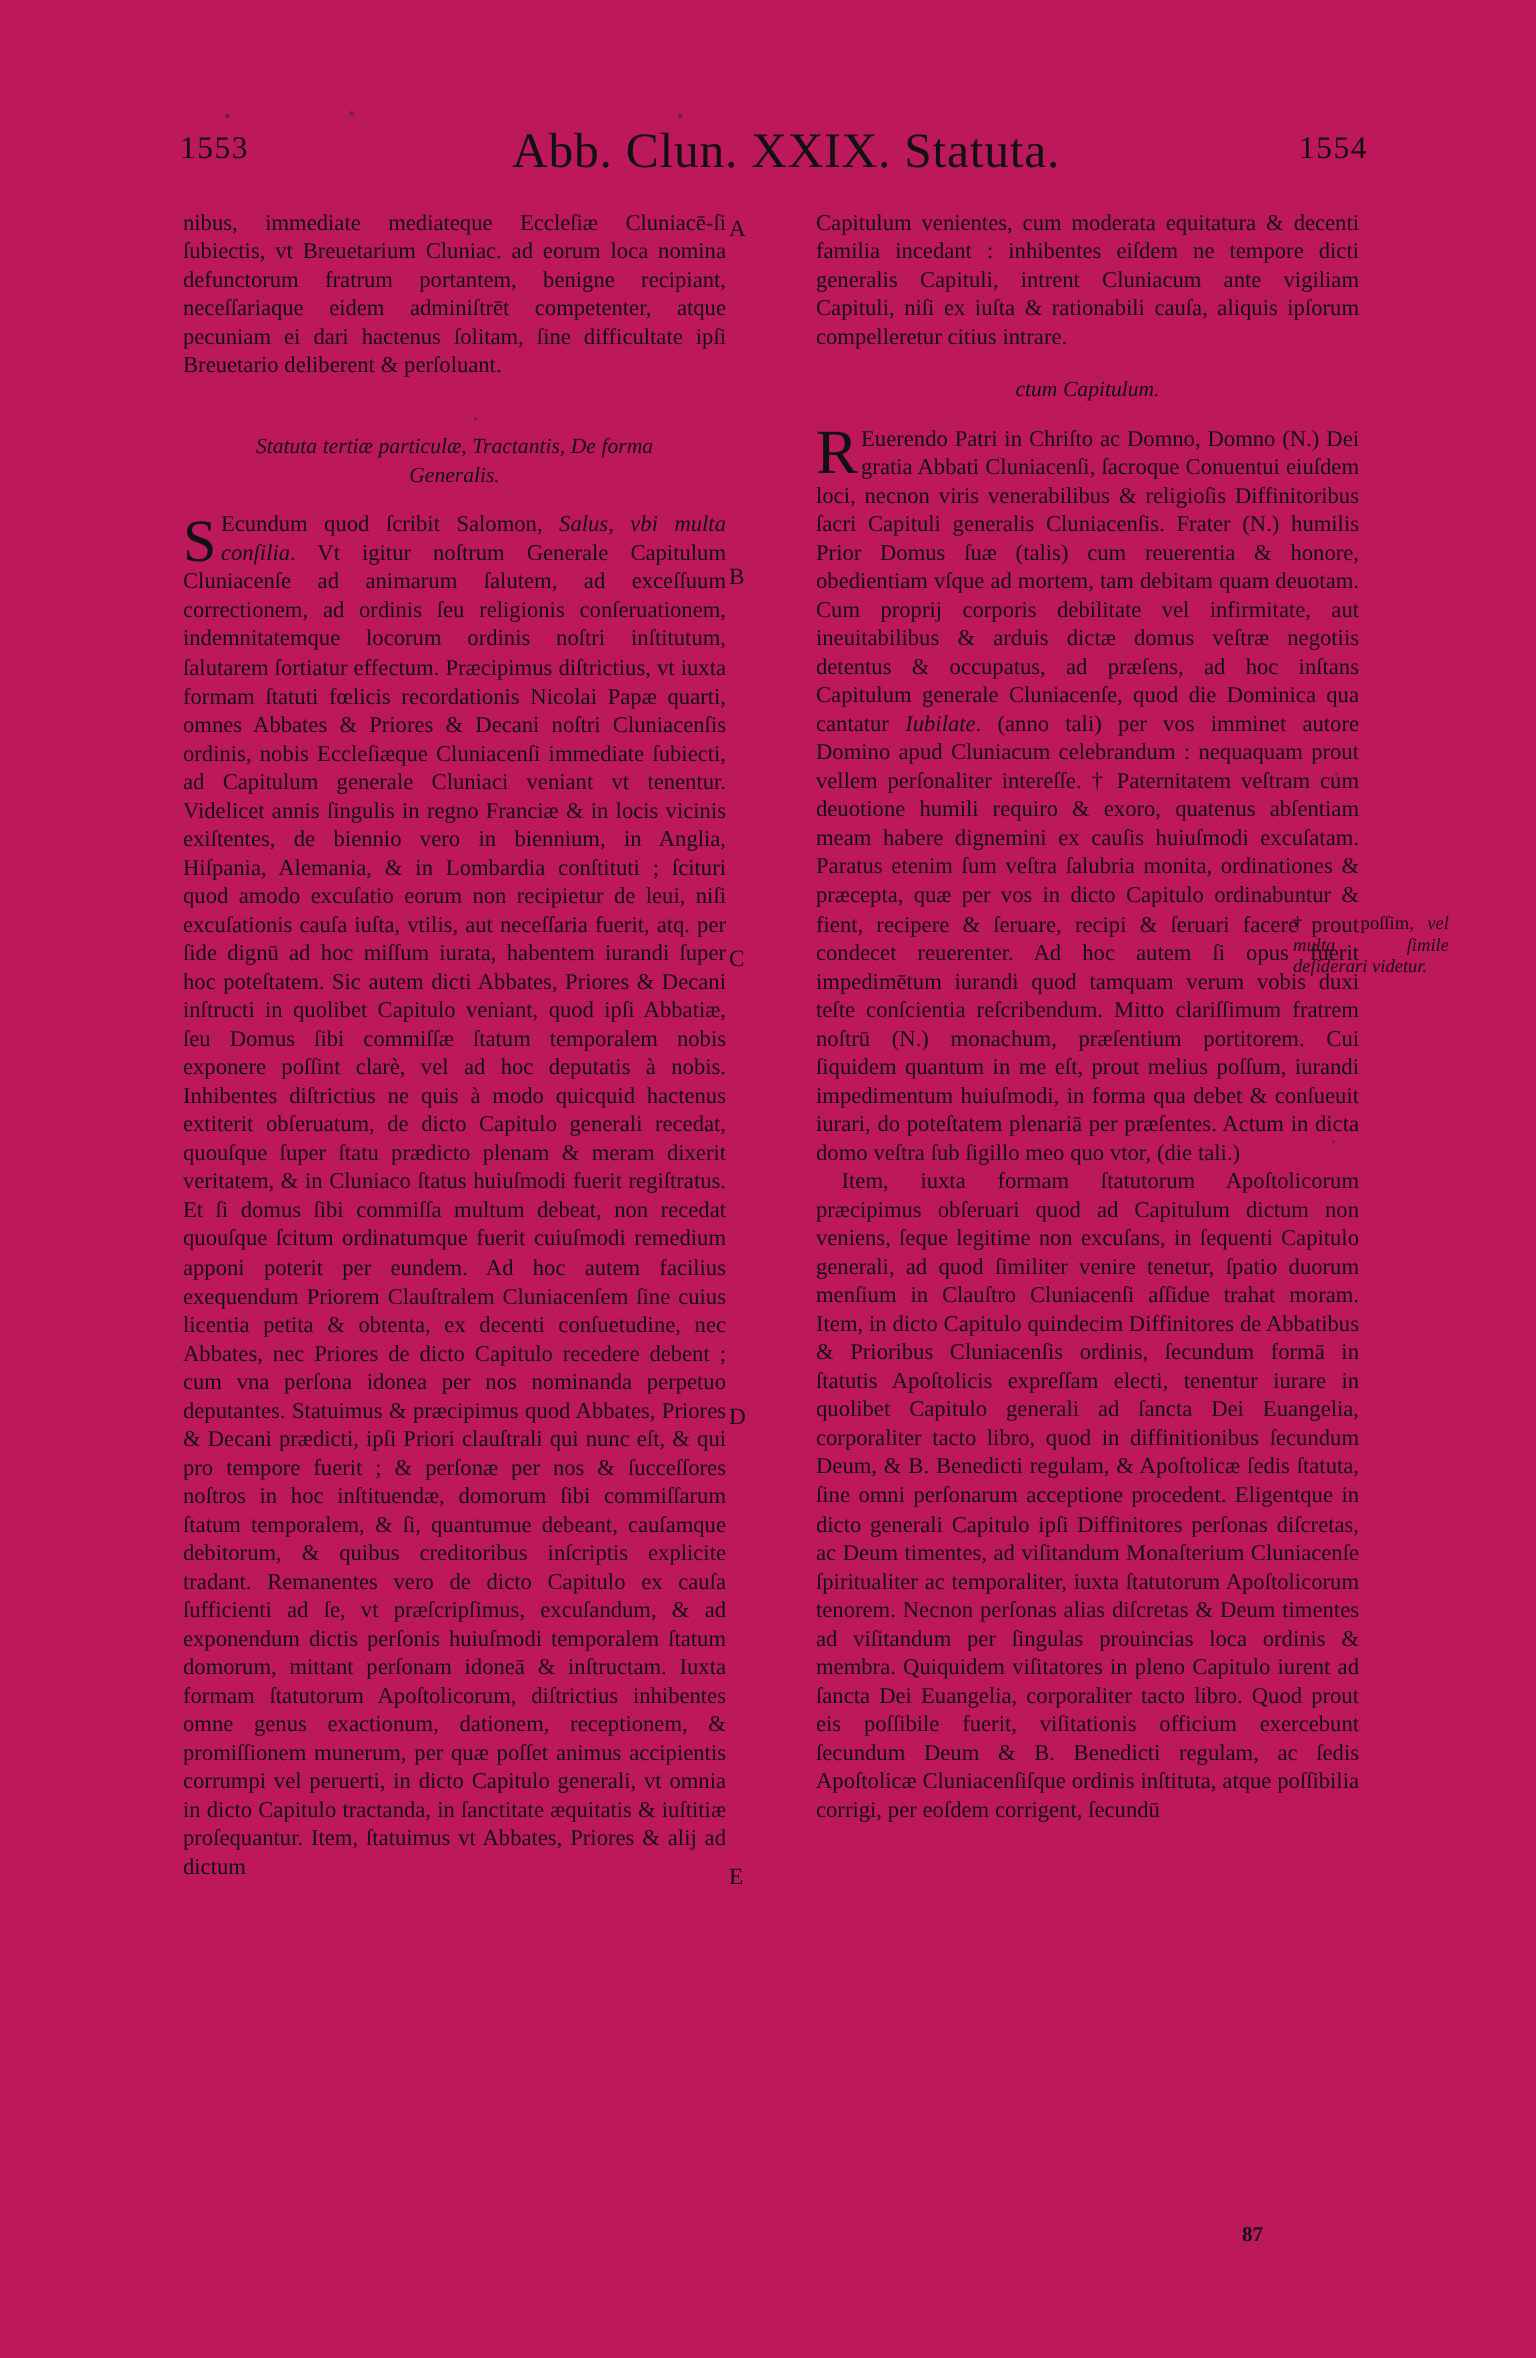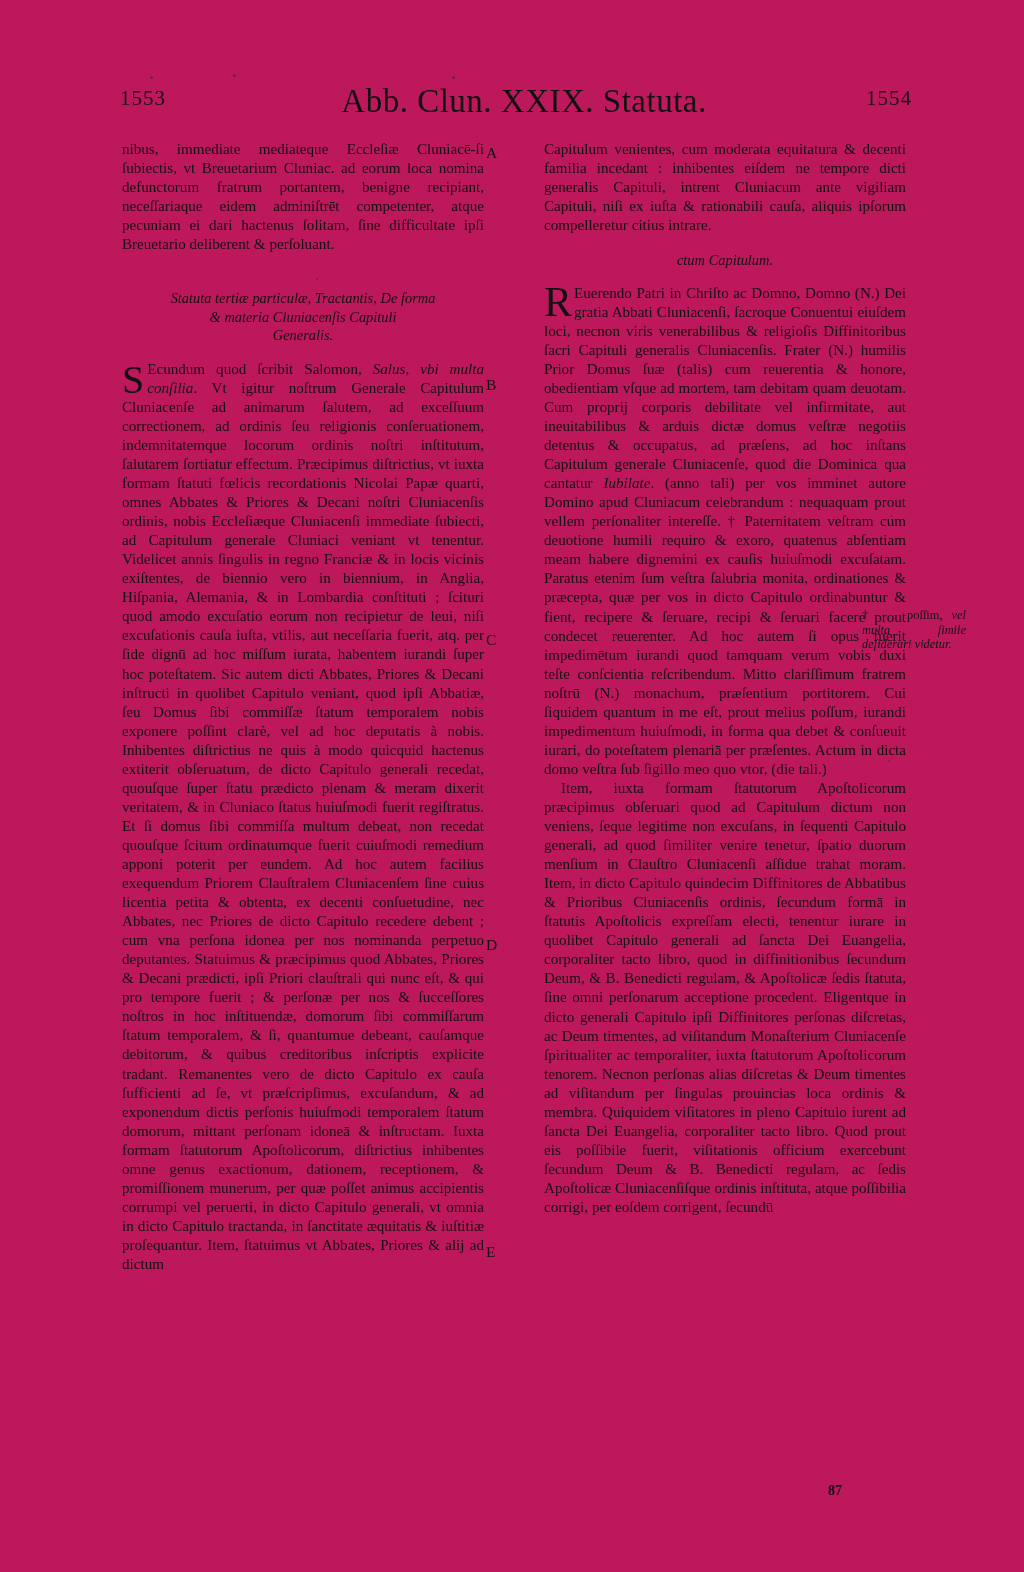--- a/index.html
+++ b/index.html
@@ -155,21 +155,20 @@
     <span class="runhead-title">Abb. Clun. XXIX. Statuta.</span>
     <span class="folio-right">1554</span>
   </div>
 
   <div class="col col-left">
 
     <p>nibus, immediate mediateque Eccleſiæ Cluniacē-ſi ſubiectis, vt Breuetarium Cluniac. ad eorum loca nomina defunctorum fratrum portantem, benigne recipiant, neceſſariaque eidem adminiſtrēt competenter, atque pecuniam ei dari hactenus ſolitam, ſine difficultate ipſi Breuetario deliberent &amp; perſoluant.</p>
 
     <div class="subhead">
       <div>Statuta tertiæ particulæ, Tractantis, De forma</div>
-      <div>&amp; materia Cluniacenſis Capituli</div>
       <div>Generalis.</div>
     </div>
 
     <p class="dropcap-para">
       <span class="dropcap">S</span><span>Ecundum quod ſcribit Salomon, </span><i>Salus, vbi multa conſilia</i><span>. Vt igitur noſtrum Generale Capitulum Cluniacenſe ad animarum ſalutem, ad exceſſuum correctionem, ad ordinis ſeu religionis conſeruationem, indemnitatemque locorum ordinis noſtri inſtitutum, ſalutarem ſortiatur effectum. Præcipimus diſtrictius, vt iuxta formam ſtatuti fœlicis recordationis Nicolai Papæ quarti, omnes Abbates &amp; Priores &amp; Decani noſtri Cluniacenſis ordinis, nobis Eccleſiæque Cluniacenſi immediate ſubiecti, ad Capitulum generale Cluniaci veniant vt tenentur. Videlicet annis ſingulis in regno Franciæ &amp; in locis vicinis exiſtentes, de biennio vero in biennium, in Anglia, Hiſpania, Alemania, &amp; in Lombardia conſtituti ; ſcituri quod amodo excuſatio eorum non recipietur de leui, niſi excuſationis cauſa iuſta, vtilis, aut neceſſaria fuerit, atq. per ſide dignū ad hoc miſſum iurata, habentem iurandi ſuper hoc poteſtatem. Sic autem dicti Abbates, Priores &amp; Decani inſtructi in quolibet Capitulo veniant, quod ipſi Abbatiæ, ſeu Domus ſibi commiſſæ ſtatum temporalem nobis exponere poſſint clarè, vel ad hoc deputatis à nobis. Inhibentes diſtrictius ne quis à modo quicquid hactenus extiterit obſeruatum, de dicto Capitulo generali recedat, quouſque ſuper ſtatu prædicto plenam &amp; meram dixerit veritatem, &amp; in Cluniaco ſtatus huiuſmodi fuerit regiſtratus. Et ſi domus ſibi commiſſa multum debeat, non recedat quouſque ſcitum ordinatumque fuerit cuiuſmodi remedium apponi poterit per eundem. Ad hoc autem facilius exequendum Priorem Clauſtralem Cluniacenſem ſine cuius licentia petita &amp; obtenta, ex decenti conſuetudine, nec Abbates, nec Priores de dicto Capitulo recedere debent ; cum vna perſona idonea per nos nominanda perpetuo deputantes. Statuimus &amp; præcipimus quod Abbates, Priores &amp; Decani prædicti, ipſi Priori clauſtrali qui nunc eſt, &amp; qui pro tempore fuerit ; &amp; perſonæ per nos &amp; ſucceſſores noſtros in hoc inſtituendæ, domorum ſibi commiſſarum ſtatum temporalem, &amp; ſi, quantumue debeant, cauſamque debitorum, &amp; quibus creditoribus inſcriptis explicite tradant. Remanentes vero de dicto Capitulo ex cauſa ſufficienti ad ſe, vt præſcripſimus, excuſandum, &amp; ad exponendum dictis perſonis huiuſmodi temporalem ſtatum domorum, mittant perſonam idoneā &amp; inſtructam. Iuxta formam ſtatutorum Apoſtolicorum, diſtrictius inhibentes omne genus exactionum, dationem, receptionem, &amp; promiſſionem munerum, per quæ poſſet animus accipientis corrumpi vel peruerti, in dicto Capitulo generali, vt omnia in dicto Capitulo tractanda, in ſanctitate æquitatis &amp; iuſtitiæ proſequantur. Item, ſtatuimus vt Abbates, Priores &amp; alij ad dictum</span>
     </p>
   </div>
 
   <div class="col col-right">
 

